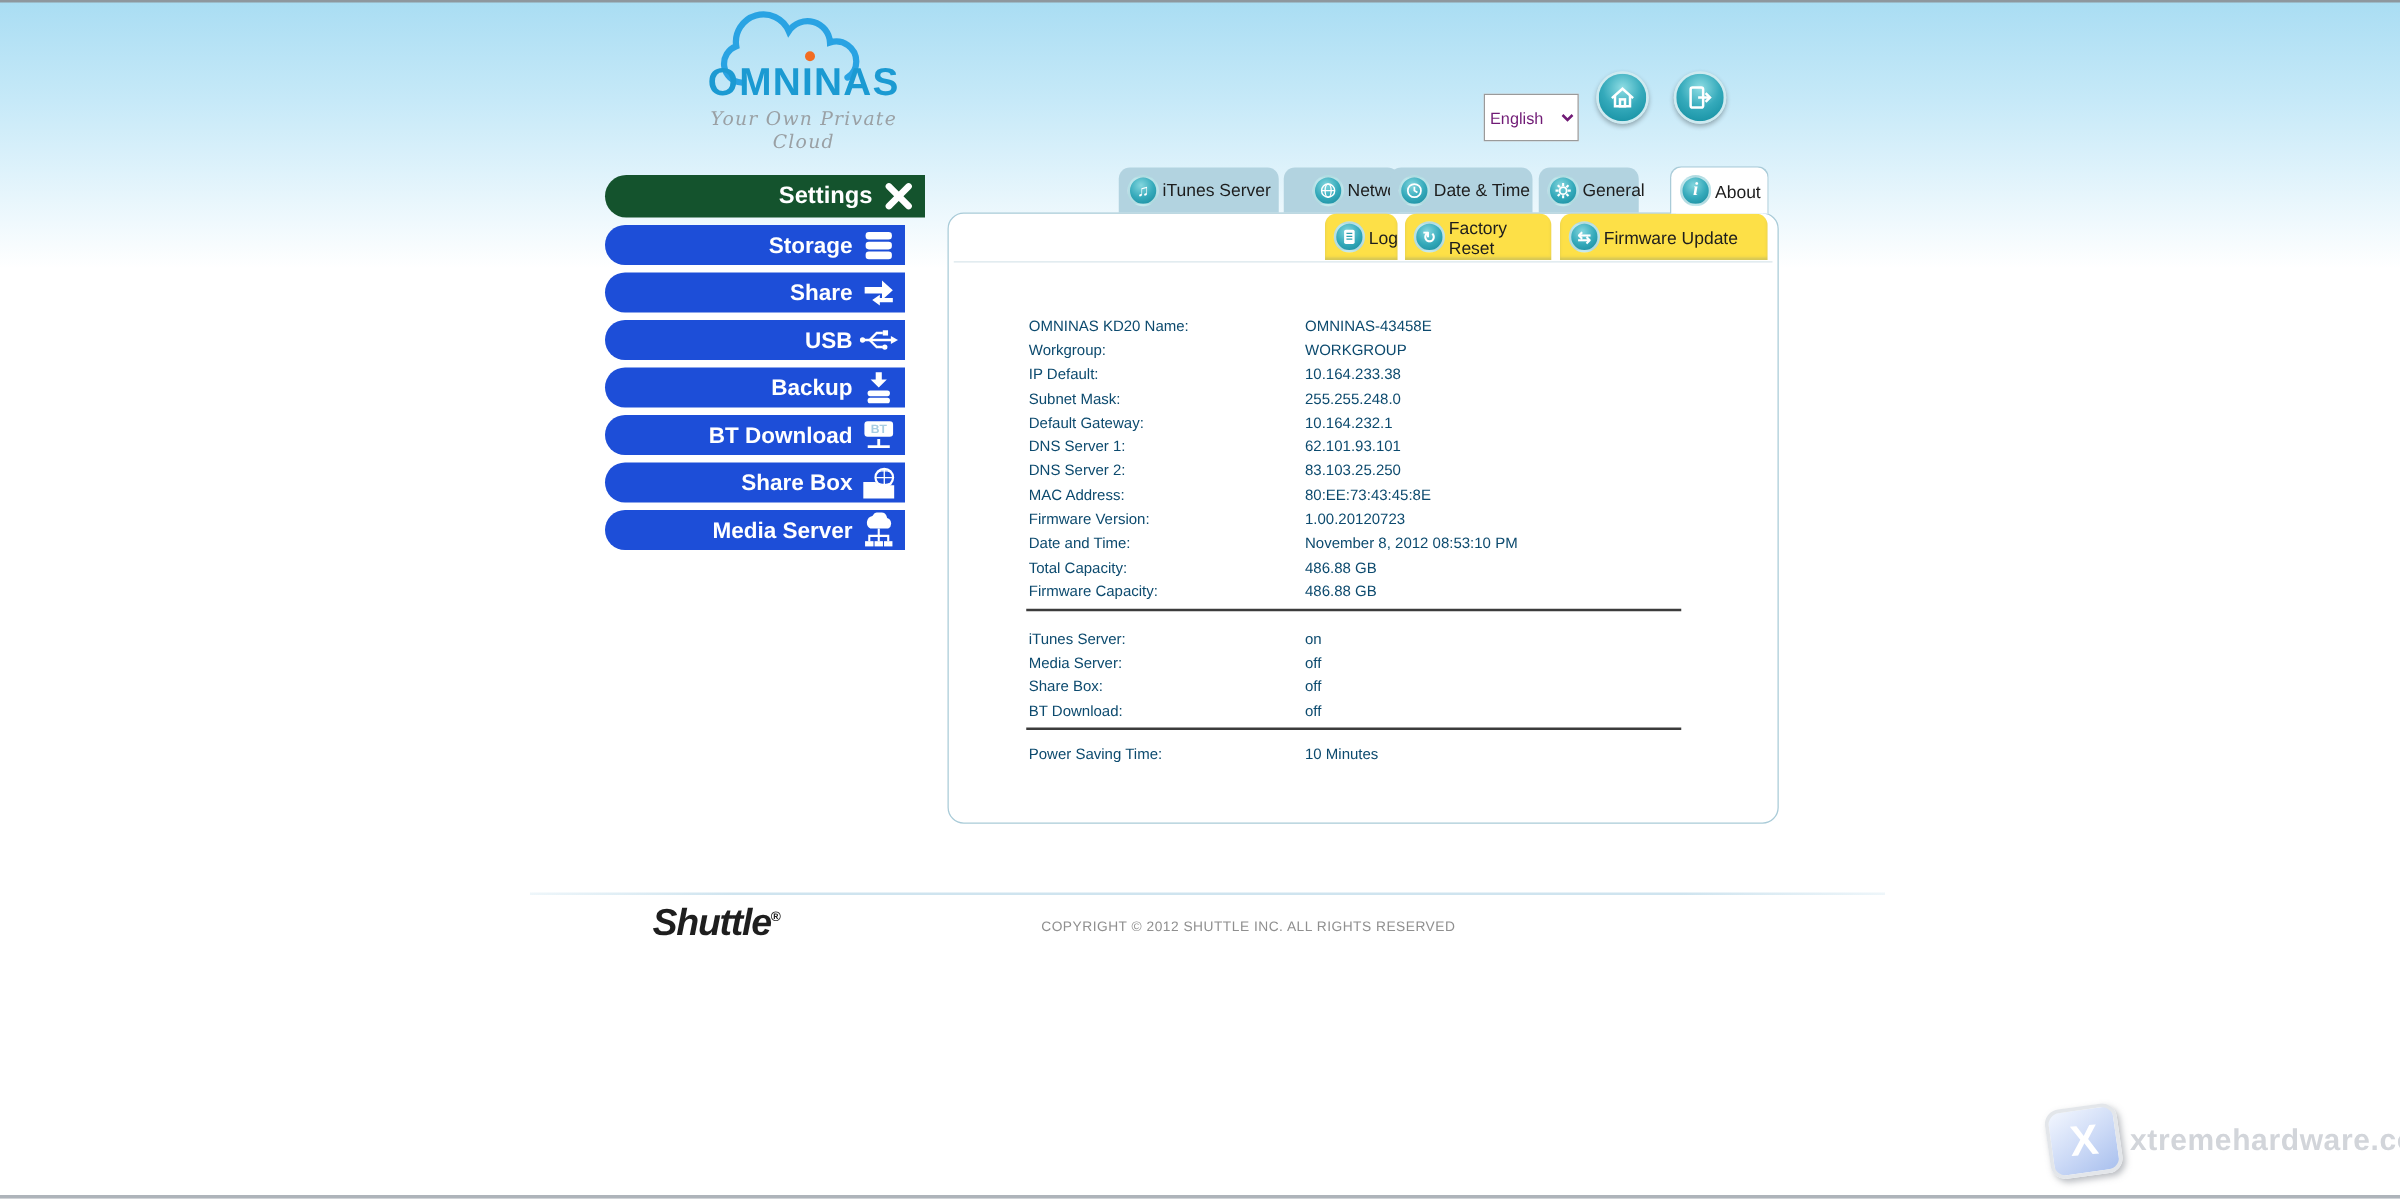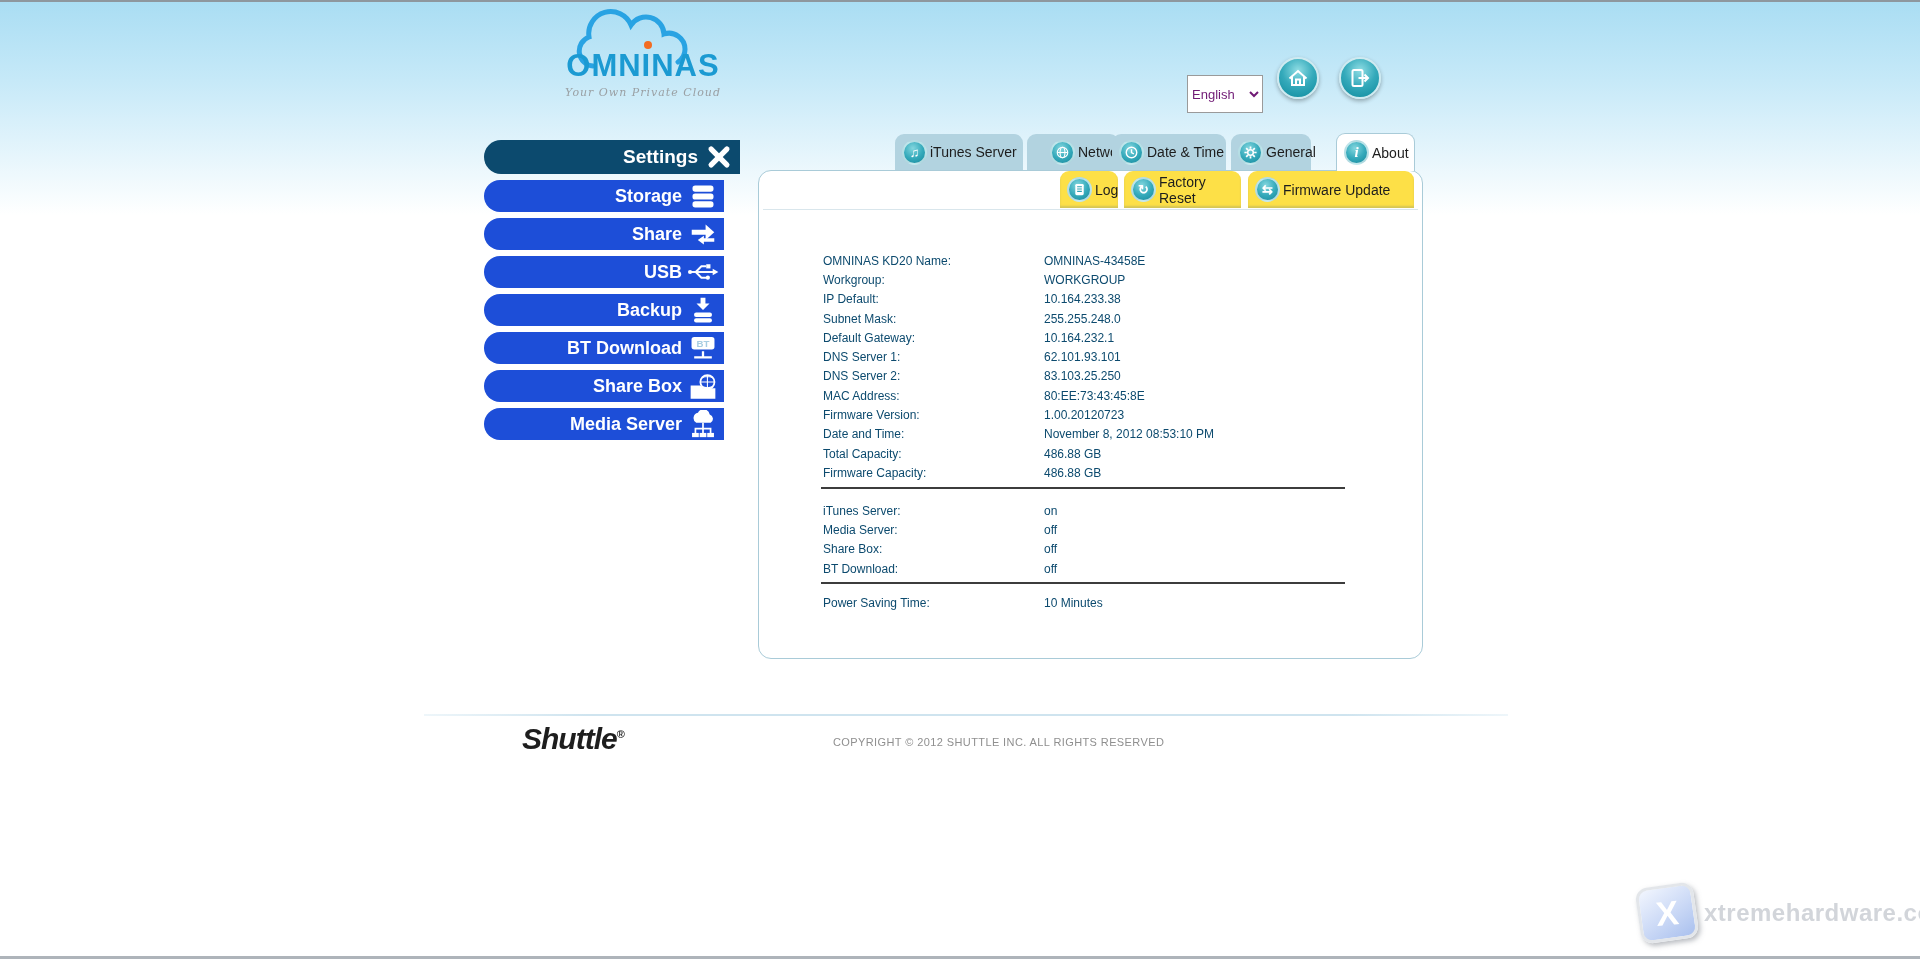--- a/index.html
+++ b/index.html
@@ -9,40 +9,40 @@
   .topline { position:absolute; top:0; left:0; width:1920px; height:2px; background:#8e979e; }
   .bottomline { position:absolute; bottom:0; left:0; width:1920px; height:3px; background:#aeb4ba; }
 
   
   .logo { position:absolute; left:548px; top:8px; width:190px; text-align:center; }
   .logo-cloud { display:block; margin:0 auto; }
   .brand { position:relative; margin-top:-26px; font-size:31px; font-weight:bold; color:#1b9ad2;
            letter-spacing:1px; font-family:"Liberation Sans",sans-serif; }
   .brand-dot { position:absolute; left:96px; top:-7px; width:8px; height:8px; border-radius:50%;
                background:#f26c22; }
-  .tagline { margin-top:2px; font-size:11px; color:#9aa0a4; font-style:italic;
+  .tagline { margin-top:2px; font-size:15px; color:#9aa0a4; font-style:italic;
              font-family:"DejaVu Serif", serif; letter-spacing:1px; }
 
   .lang-select { position:absolute; left:1187px; top:75px; width:76px; height:38px; font-size:13px;
                  border:1px solid #9a9a9a; background:#fff; color:#701a75; }
 
   .glossy { position:absolute; width:42px; height:42px; border-radius:50%;
             background:radial-gradient(circle at 50% 30%, #8fdde4 0%, #35aabb 48%, #0e8a9d 100%);
             border:2px solid #cfeaf0; box-shadow:0 2px 4px rgba(0,0,0,.3);
             display:flex; align-items:center; justify-content:center; cursor:pointer; }
   .btn-home { left:1277px; top:57px; }
   .btn-logout { left:1339px; top:57px; }
 
   
   .sidebar { position:absolute; left:484px; top:140px; width:256px; }
   .side-item { position:relative; width:240px; height:32px; margin-bottom:6px; background:#1d4ed8;
                border-radius:17px 0 0 17px; display:flex; align-items:center; justify-content:flex-end;
                color:#fff; font-weight:bold; font-size:18px; cursor:pointer; padding-right:4px; }
   .side-item .side-label { padding-right:4px; }
-  .side-item.active { width:256px; height:34px; background:#0c4a6e; font-size:19px; }
+  .side-item.active { width:256px; height:34px; background:#14532d; font-size:19px; }
   .side-icon { width:34px; height:30px; display:flex; align-items:center; justify-content:center; }
 
   
   .tab { position:absolute; top:134px; height:36px; background:#b2d3e0; border-radius:9px 9px 0 0;
          display:flex; align-items:center; gap:3px; padding-left:7px; font-size:14px; color:#1d1d1d;
          cursor:pointer; z-index:2; }
   .tab.t0 { left:895px;  width:128px; }
   .tab.t1 { left:1027px; width:92px;padding-left:23px;  }
   .tab.t2 { left:1112px; width:114px; }
   .tab.t3 { left:1231px; width:80px;  }

